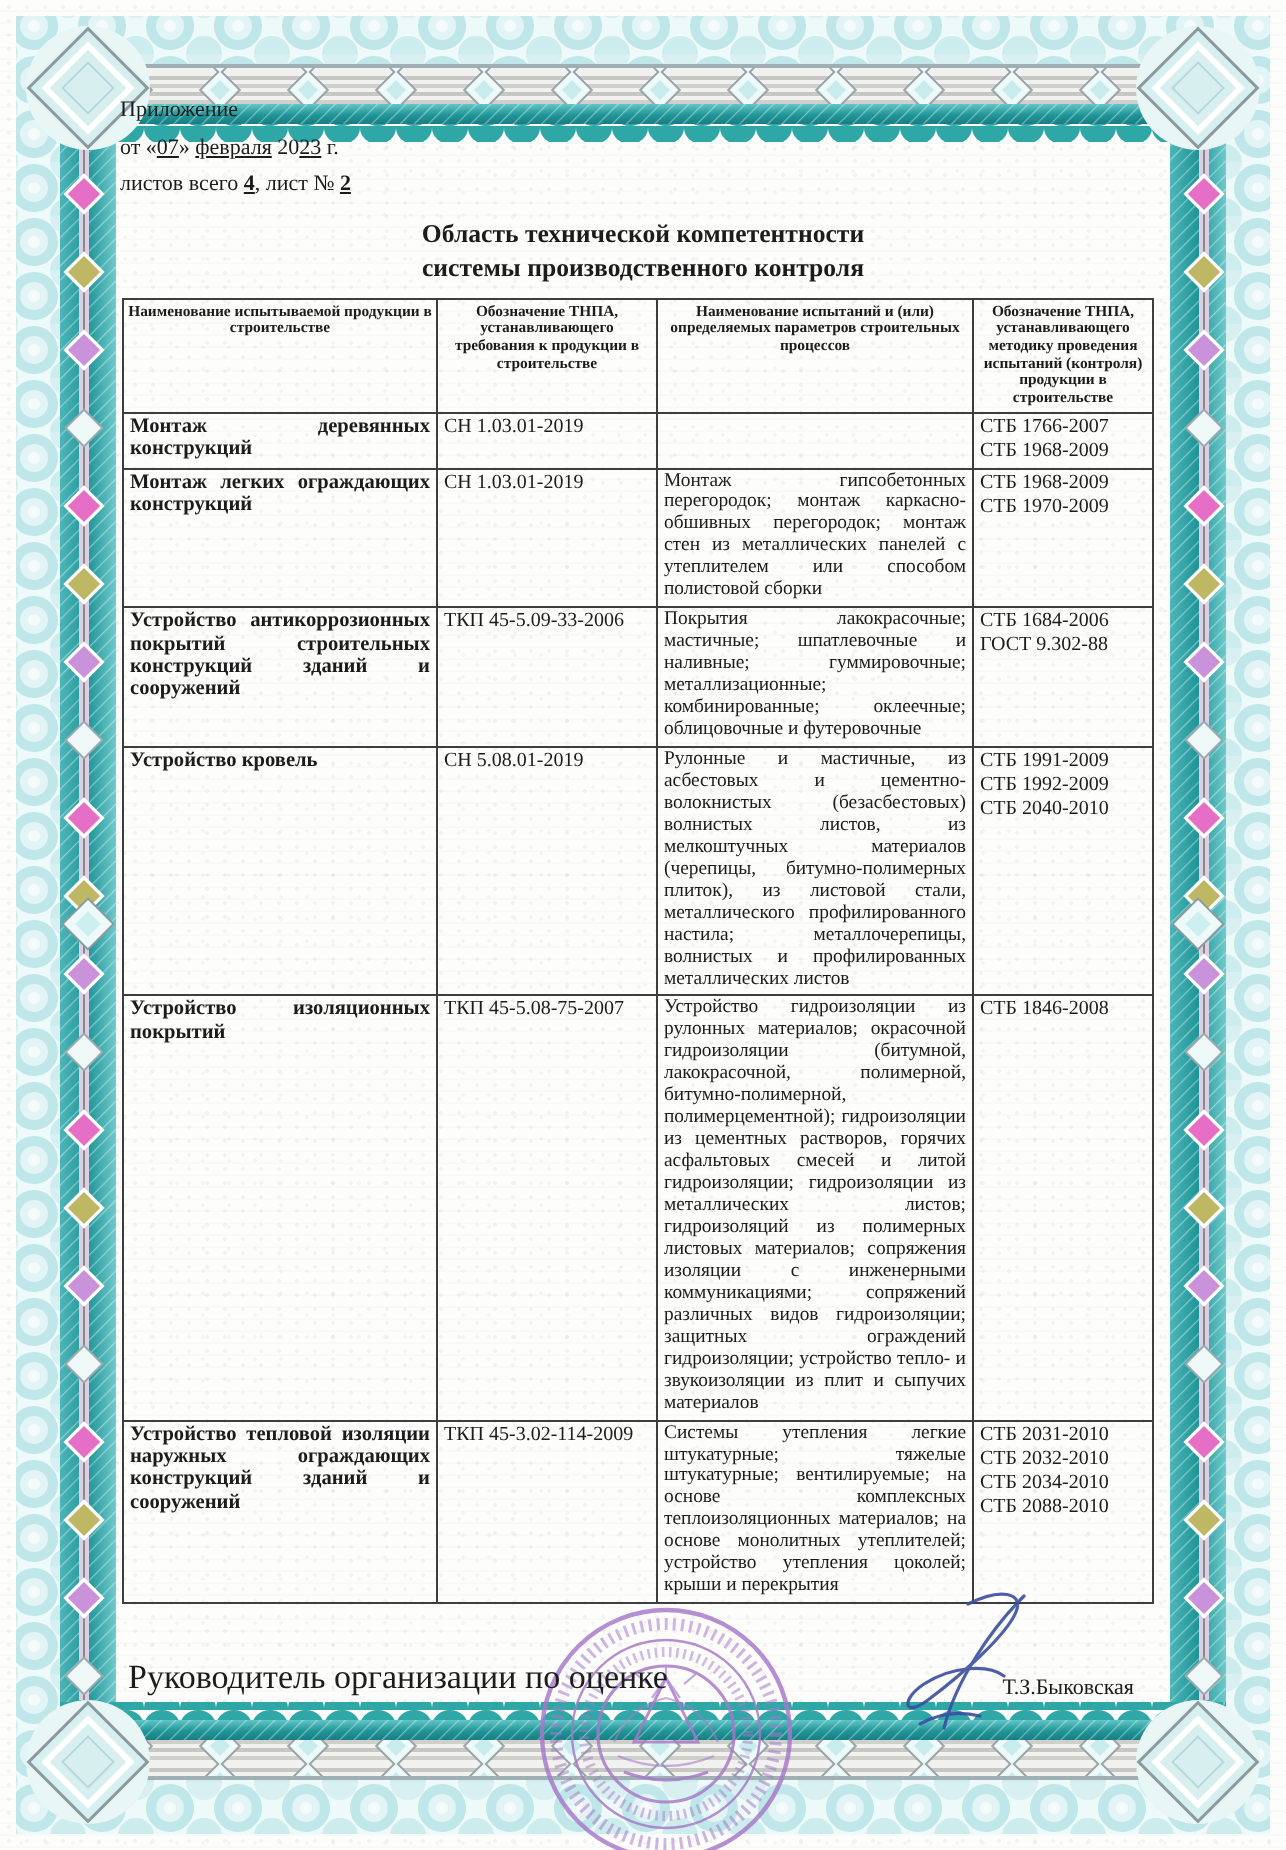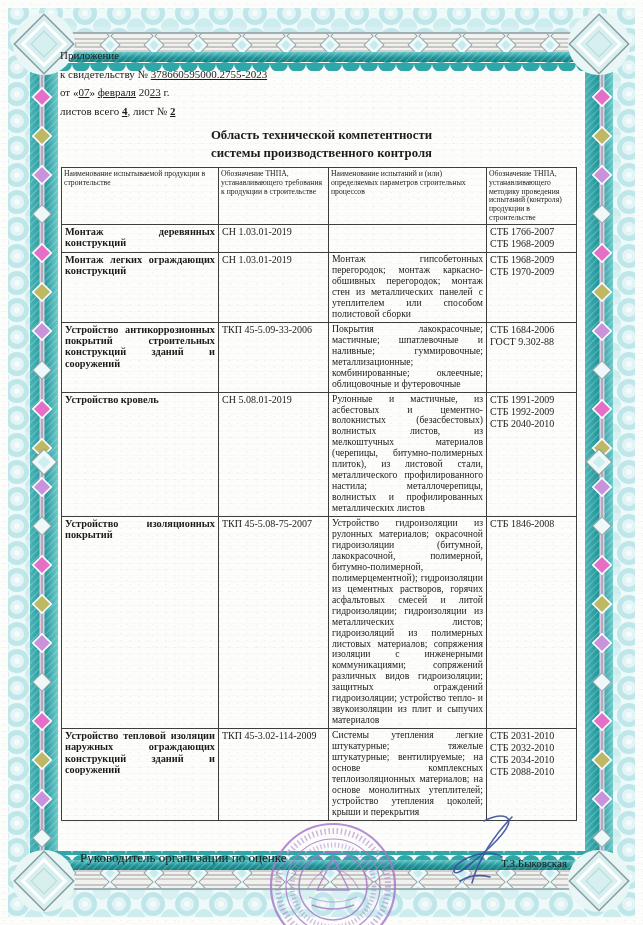--- a/index.html
+++ b/index.html
@@ -25,36 +25,36 @@
   
   .title{margin-top:7px;text-align:center;font-weight:bold;}
   .title .t1,.title .t2{font-size:12.8px;line-height:17.5px;}
   .title .t3{font-size:13.2px;line-height:18.5px;}
   
   table.doc-table{border-collapse:collapse;table-layout:fixed;width:515px;margin:5px 0 0 1px;}
   table.doc-table th, table.doc-table td{
     border:1px solid #3e3e3e;vertical-align:top;padding:1px 3px 2px;overflow:hidden;
   }
   table.doc-table th{
-    font-weight:normal;font-size:7.7px;line-height:1.12;text-align:left;padding:2px 2px;margin-top:42px;
+    font-weight:bold;font-size:7.7px;line-height:1.12;text-align:center;padding:2px 2px;margin-top:42px;
   }
   td.c0{font-weight:bold;font-size:10.3px;line-height:1.1;text-align:justify;text-align-last:left;}
   td.c1{font-size:10px;line-height:1.12;margin-left:36px;}
   td.c2{font-size:9.7px;line-height:1.13;text-align:justify;text-align-last:left;}
   td.c3{font-size:10px;line-height:1.2;}
   .doc-table tbody tr:nth-child(1) td{height:20px;}
   .doc-table tbody tr:nth-child(2) td{height:55px;}
   .doc-table tbody tr:nth-child(3) td{height:55px;}
   .doc-table tbody tr:nth-child(4) td{height:100px;}
   .doc-table tbody tr:nth-child(5) td{height:183px;}
   .doc-table tbody tr:nth-child(6) td{height:86px;}
   .doc-table tbody tr:nth-child(7) td{height:32px;}
   
   .footer{position:relative;height:150px;margin-top:12px;}
-  .role{position:absolute;left:20px;top:11px;font-size:13px;line-height:27px;white-space:nowrap;}
+  .role{position:absolute;left:4px;top:11px;font-size:17px;line-height:27px;white-space:nowrap;}
   .signer{position:absolute;right:16px;top:24px;font-size:11px;}
   .stamp-box{position:absolute;left:200px;top:-20px;}
   .sign-box{position:absolute;left:300px;top:-22px;}
 </style>
 </head>
 <body>
 
 <svg class="frame-svg" width="643" height="925" viewBox="0 0 643 925">
   <defs>
     <pattern id="fluff" width="34" height="27" patternUnits="userSpaceOnUse">
@@ -159,21 +159,20 @@
   <use href="#cornerD" transform="translate(44,44)"></use>
   <use href="#cornerD" transform="translate(599,44)"></use>
   <use href="#cornerD" transform="translate(44,881)"></use>
   <use href="#cornerD" transform="translate(599,881)"></use>
 </svg>
 
 <div class="content">
 
   <div class="appendix">
     <div class="row">Приложение</div>
-    <div class="row"><span>к свидетельству № </span><span class="u">378660595000.2755-2023</span></div>
     <div class="row"><span>от  «</span><span class="u">07</span><span>» </span><span class="u">февраля</span><span> 20</span><span class="u">23</span><span> г.</span></div>
     <div class="row"><span>листов всего </span><span class="u b">4</span><span>, лист  № </span><span class="u b">2</span></div>
   </div>
 
   <div class="title">
     <div class="t1">Область технической компетентности</div>
     <div class="t2">системы производственного контроля</div>
   </div>
 
   <table class="doc-table">

